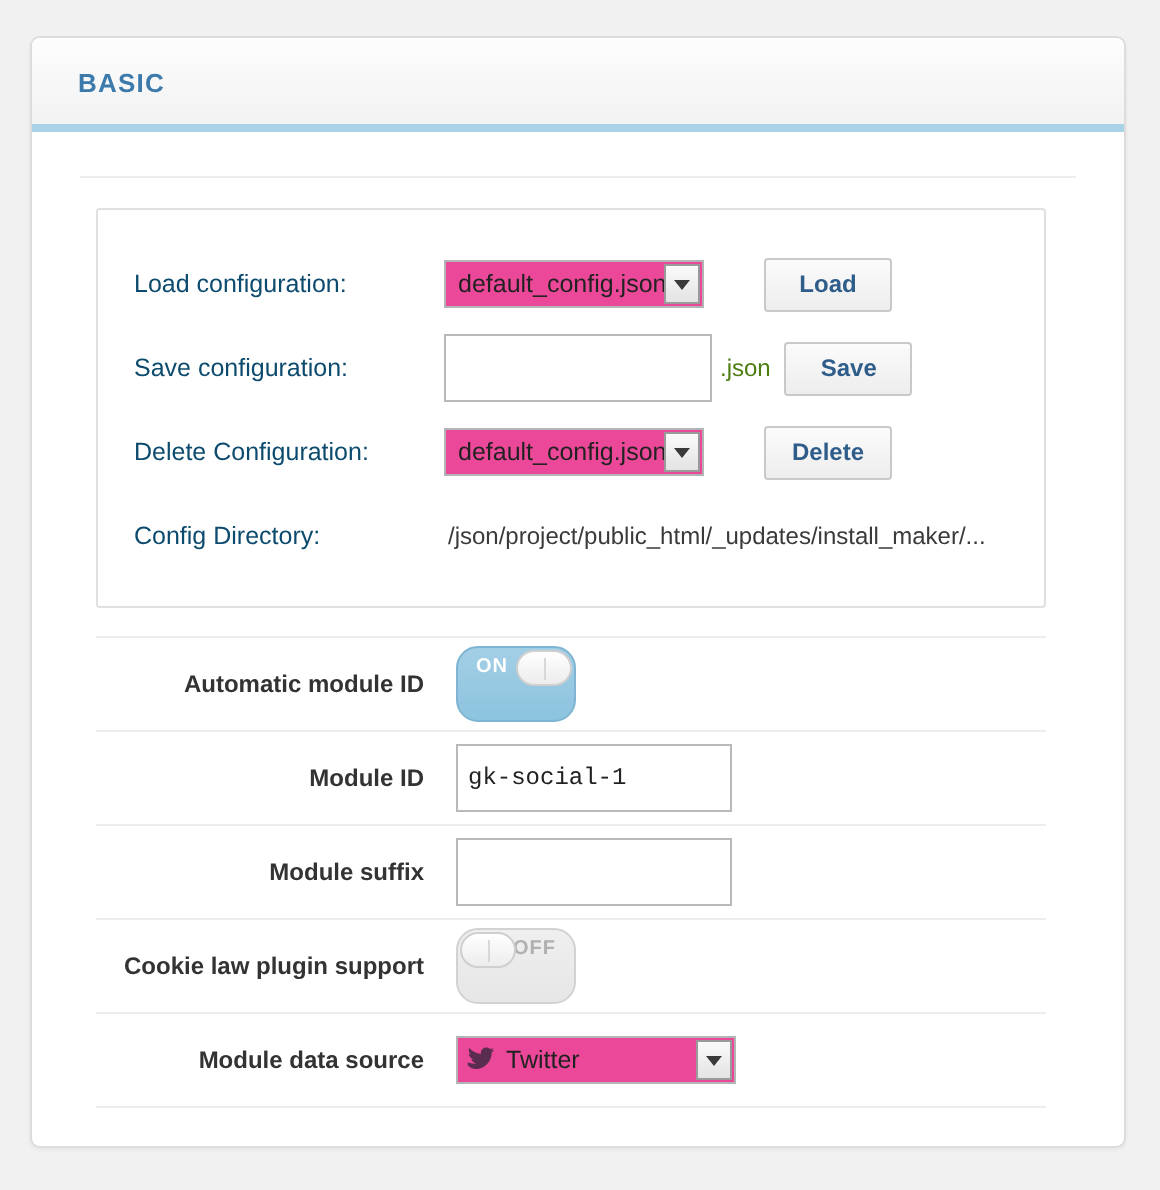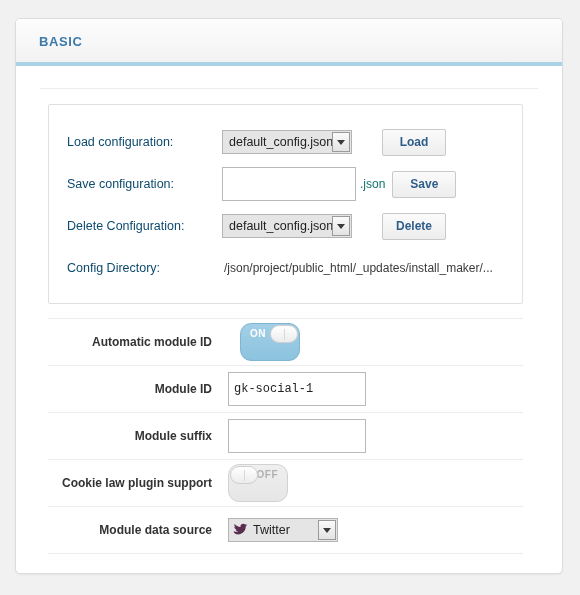--- a/index.html
+++ b/index.html
@@ -88,21 +88,21 @@
     align-items: center;
     flex: none;
   }
 
   
   .sel {
     position: relative;
     display: inline-block;
     height: 24px;
     border: 1px solid #b4b4b4;
-    background: #e5e5e5;
+    background: #ec4899;
     box-sizing: border-box;
   }
   .sel .sel-text {
     display: inline-block;
     padding: 0 26px 0 6px;
     line-height: 22px;
     font-size: 12.5px;
     color: #222;
     white-space: nowrap;
   }
@@ -121,21 +121,21 @@
     position: absolute;
     left: 50%;
     top: 50%;
     margin-left: -4px;
     margin-top: -2px;
     border-left: 4px solid transparent;
     border-right: 4px solid transparent;
     border-top: 5px solid #3a3a3a;
   }
   .sel-config { width: 130px; }
-  .sel-source { width: 110px; }
+  .sel-source { width: 140px; }
   .sel-source .sel-text {
     padding-left: 24px;
     position: relative;
   }
 
   
   .bird {
     position: absolute;
     left: 3px;
     top: 3px;
@@ -151,21 +151,21 @@
     box-sizing: border-box;
     font-family: "Liberation Sans", sans-serif;
     font-size: 12.5px;
     color: #222;
     padding: 0 5px;
     outline: none;
   }
   .txt-save { width: 134px; }
   .suffix-json {
     font-size: 12px;
-    color: #0f766e;
+    color: #4d7c0f;
     margin-left: 4px;
     margin-right: 7px;
   }
 
   
   .btn {
     min-width: 64px;
     height: 27px;
     padding: 0 12px;
     background: linear-gradient(to bottom, #fbfbfb 0%, #ededed 100%);
@@ -194,21 +194,21 @@
     margin-top: 14px;
     margin-left: 8px;
     margin-right: 15px;
   }
   .srow {
     display: flex;
     align-items: center;
     height: 46px;
     border-top: 1px solid #ececec;
   }
-  .srow:first-child { border-top: 1px solid #ececec; gap: 12px; }
+  .srow:first-child { border-top: 1px solid #ececec; }
   .srow-label {
     width: 180px;
     text-align: right;
     padding-right: 16px;
     font-size: 12px;
     font-weight: bold;
     color: #333;
     flex: none;
     box-sizing: border-box;
   }

